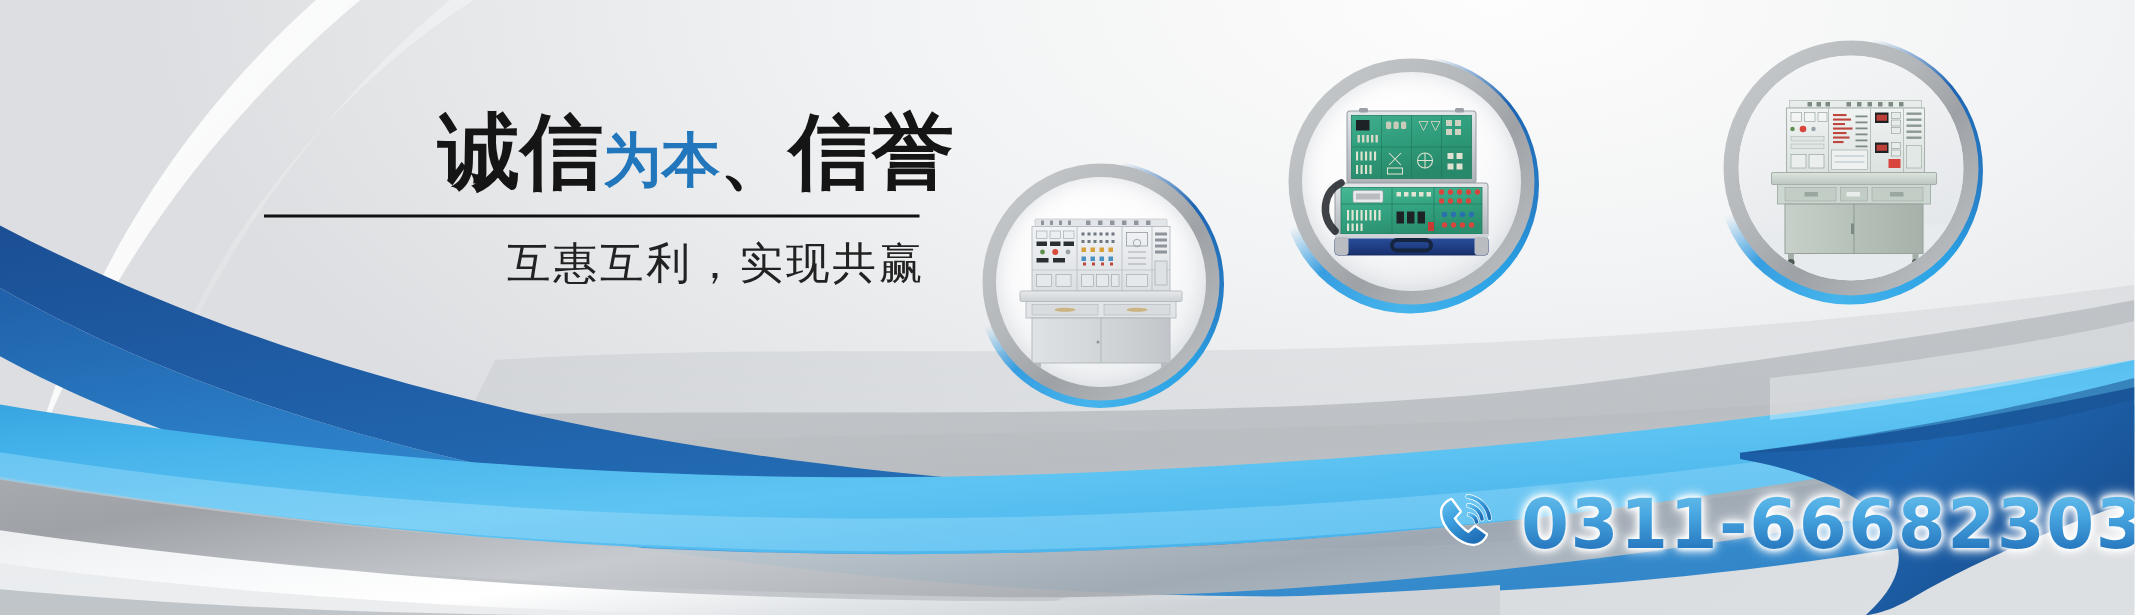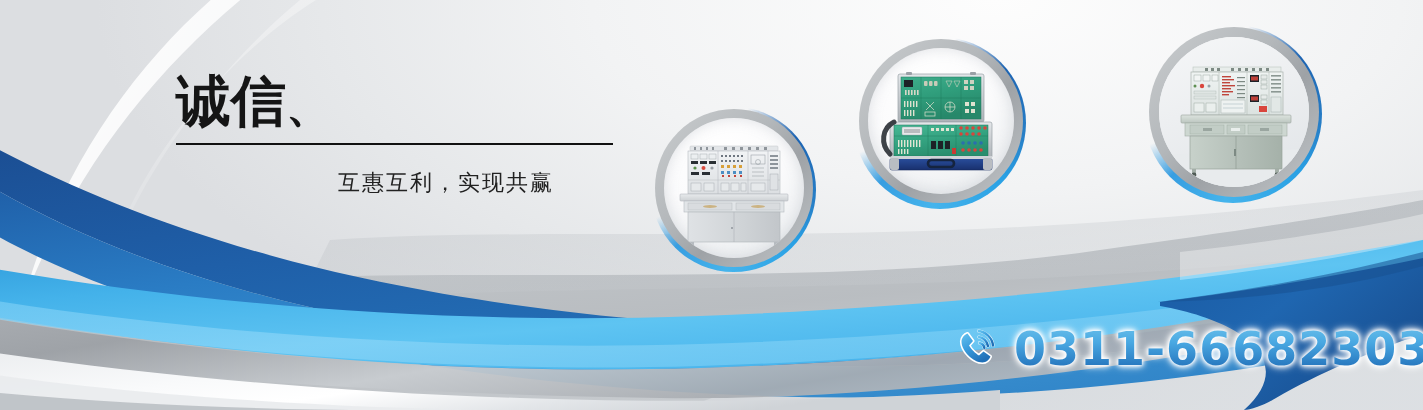--- a/index.html
+++ b/index.html
@@ -48,41 +48,42 @@
   }
   .photo svg{ position:absolute; left:0; top:0; }
 
   
   #headline{
     position:absolute; left:176px; top:74px; width:460px;
   }
   .hl-line{
     display:flex; align-items:flex-end; white-space:nowrap;
     font-family:"DejaVu Sans", sans-serif;
+    justify-content:flex-end;
   }
   .hl-black{
     font-size:55px; font-weight:bold; color:#151515; line-height:1;
     letter-spacing:0px;
   }
   .hl-blue{
     font-size:39px; font-weight:bold; color:#2176bc; line-height:1;
     padding-bottom:2px; letter-spacing:0px;
   }
   .hl-comma{
     font-size:46px; font-weight:bold; color:#151515; line-height:1;
     padding-bottom:1px;
   }
   #rule{
     position:absolute; left:176px; top:143px;
     width:437px; height:2px; background:#111;
   }
   #subtitle{
-    position:absolute; left:338px; top:168px;
+    position:absolute; left:338px; top:156px;
     font-family:Liberation Sans, sans-serif;
-    font-size:22px; color:#222; letter-spacing:2px; white-space:nowrap;
+    font-size:29px; color:#222; letter-spacing:2px; white-space:nowrap;
   }
 
   
   #phone{
     position:absolute; left:952px; top:322px;
     display:flex; align-items:center; gap:14px;
   }
   #phone-icon{ width:48px; height:48px; flex:0 0 auto; }
   #phone-number{
     font-family:"DejaVu Sans", sans-serif;
@@ -634,21 +635,23 @@
         <circle cx="35" cy="138" r="2.4" fill="#4f5a55"></circle>
         <rect x="116" y="132" width="4" height="5" fill="#a3aea7"></rect>
         <circle cx="118" cy="138" r="2.4" fill="#4f5a55"></circle>
       </svg>
     </div>
   </div>
 
   <div id="headline">
     <div class="hl-line">
       <span class="hl-black">诚信</span>
+      <span class="hl-blue">为本</span>
       <span class="hl-comma">、</span>
+      <span class="hl-black">信誉</span>
     </div>
   </div>
   <div id="rule"></div>
   <div id="subtitle">互惠互利，实现共赢</div>
 
   <div id="phone">
     <svg id="phone-icon" viewBox="0 0 48 48">
       <defs>
         <linearGradient id="phg" x1="0" y1="0" x2="0.6" y2="1">
           <stop offset="0%" stop-color="#64c2ef"></stop>

